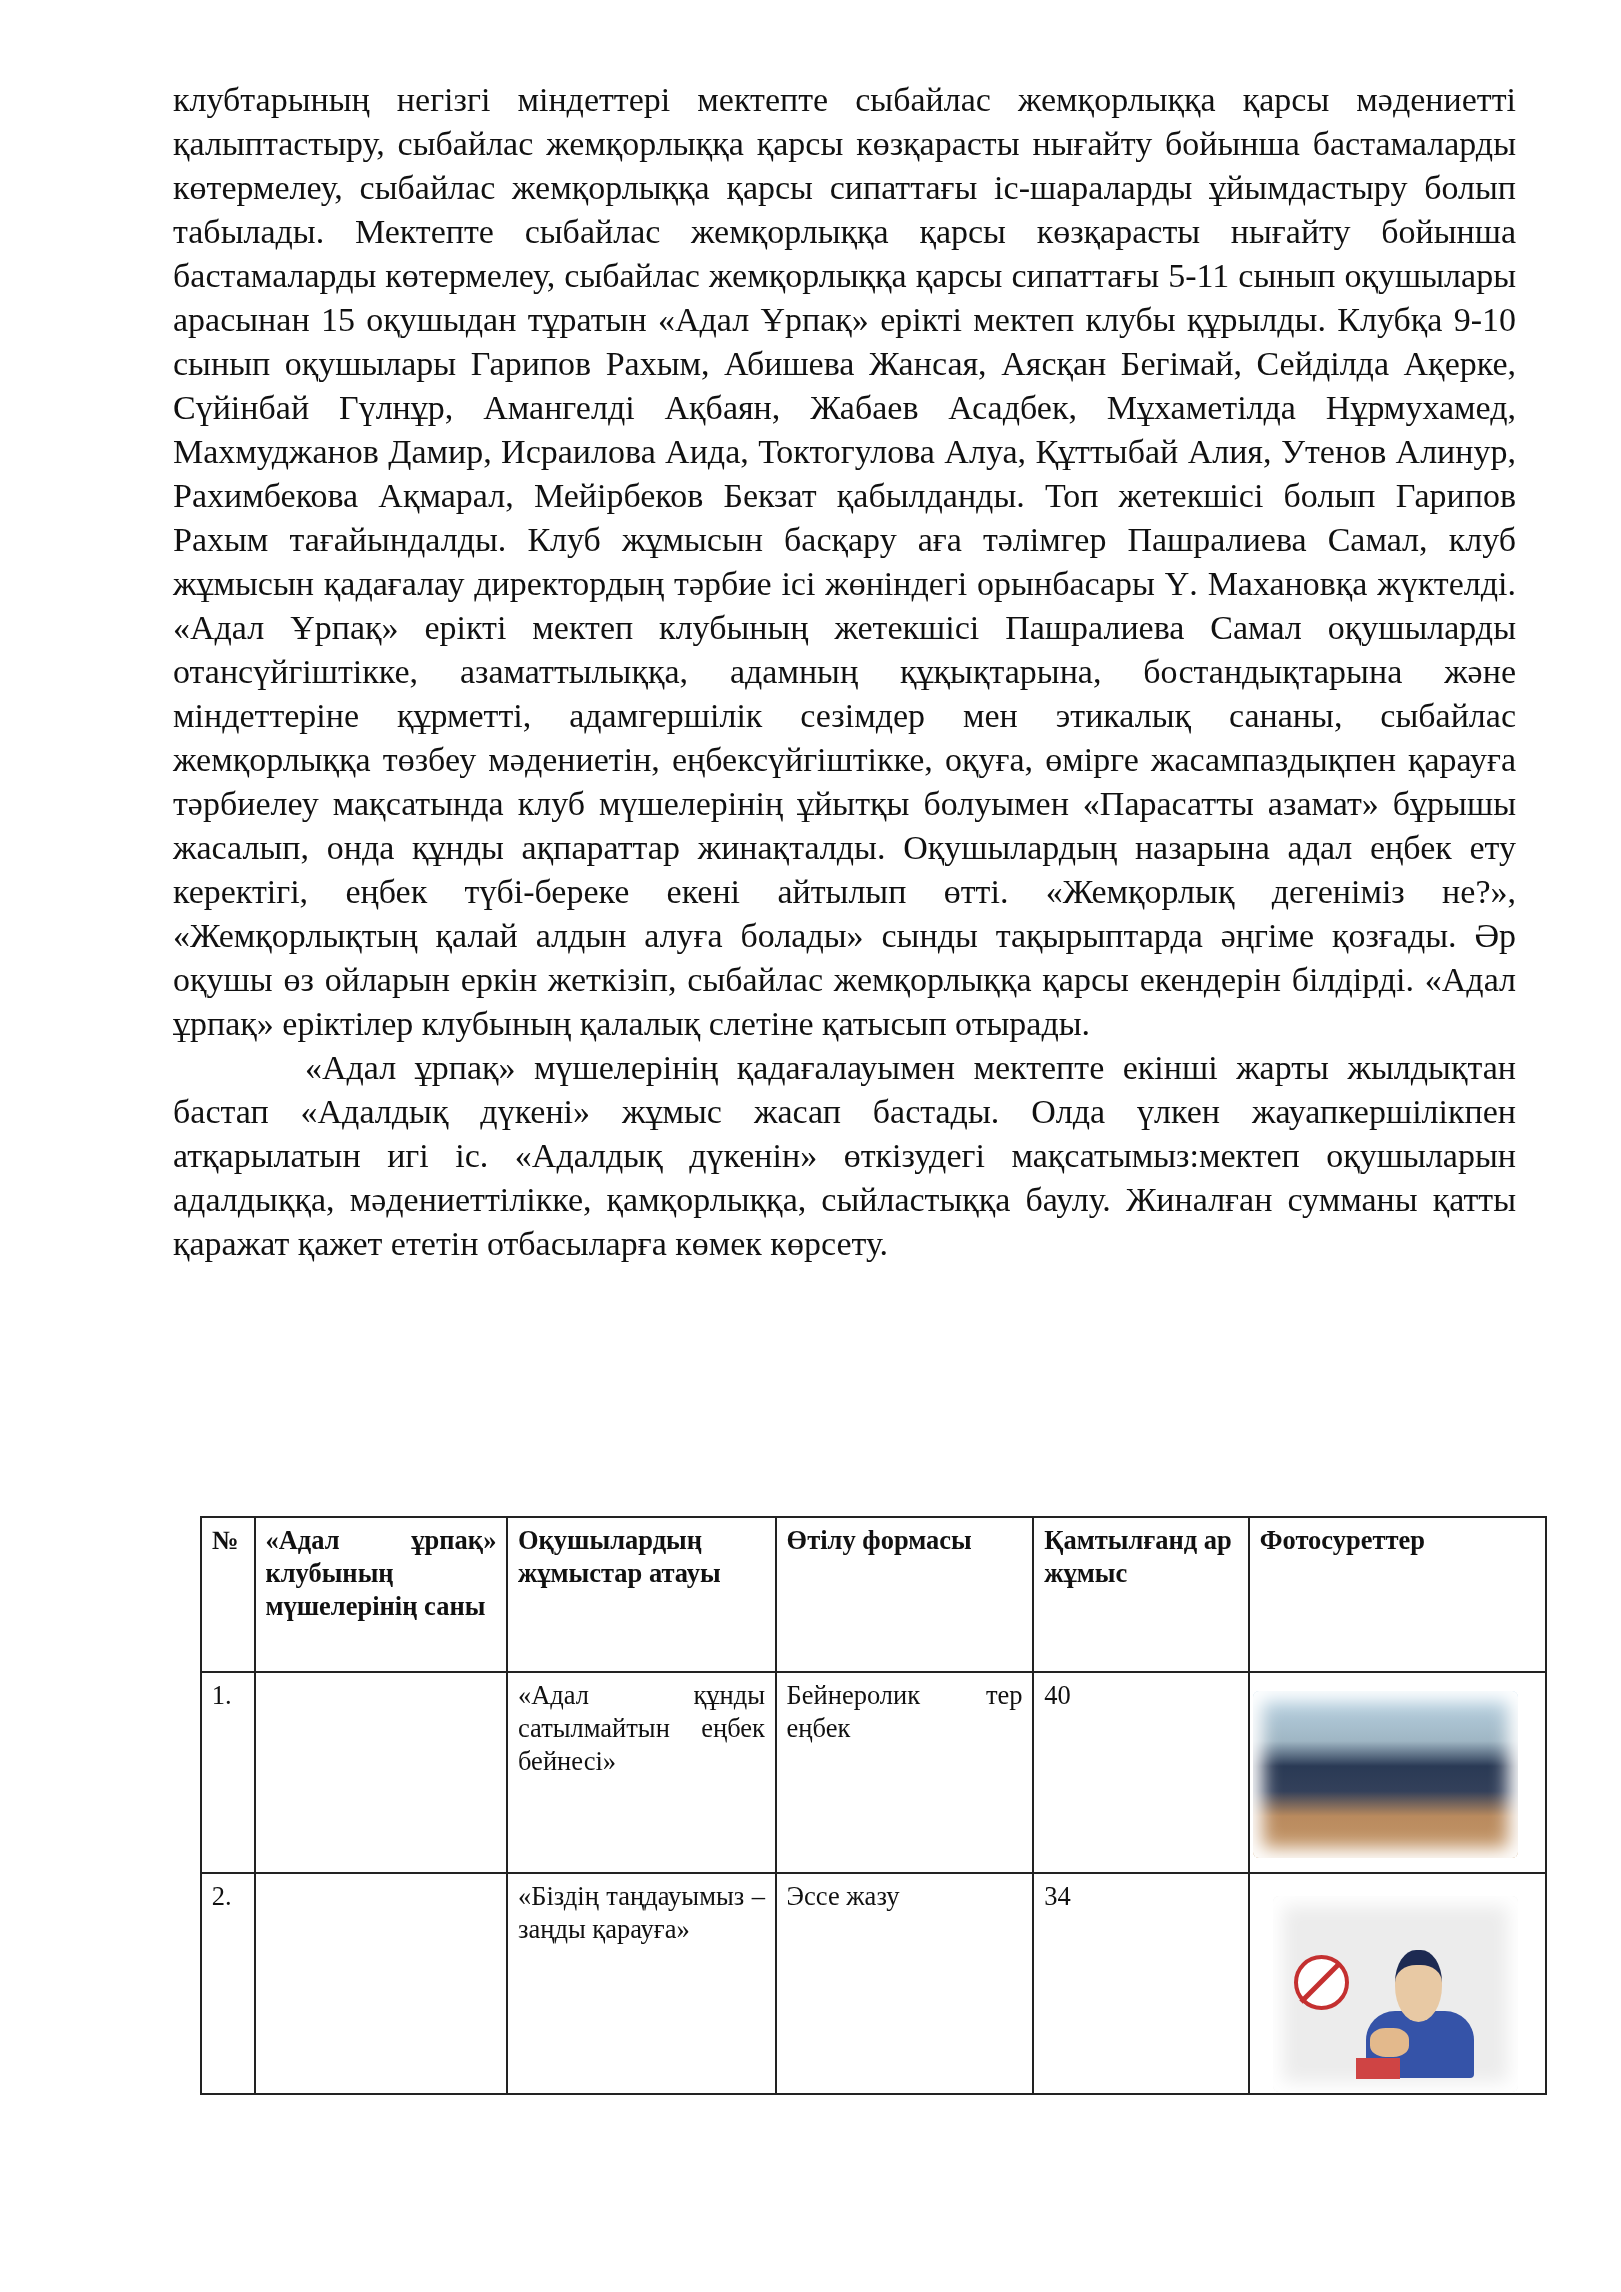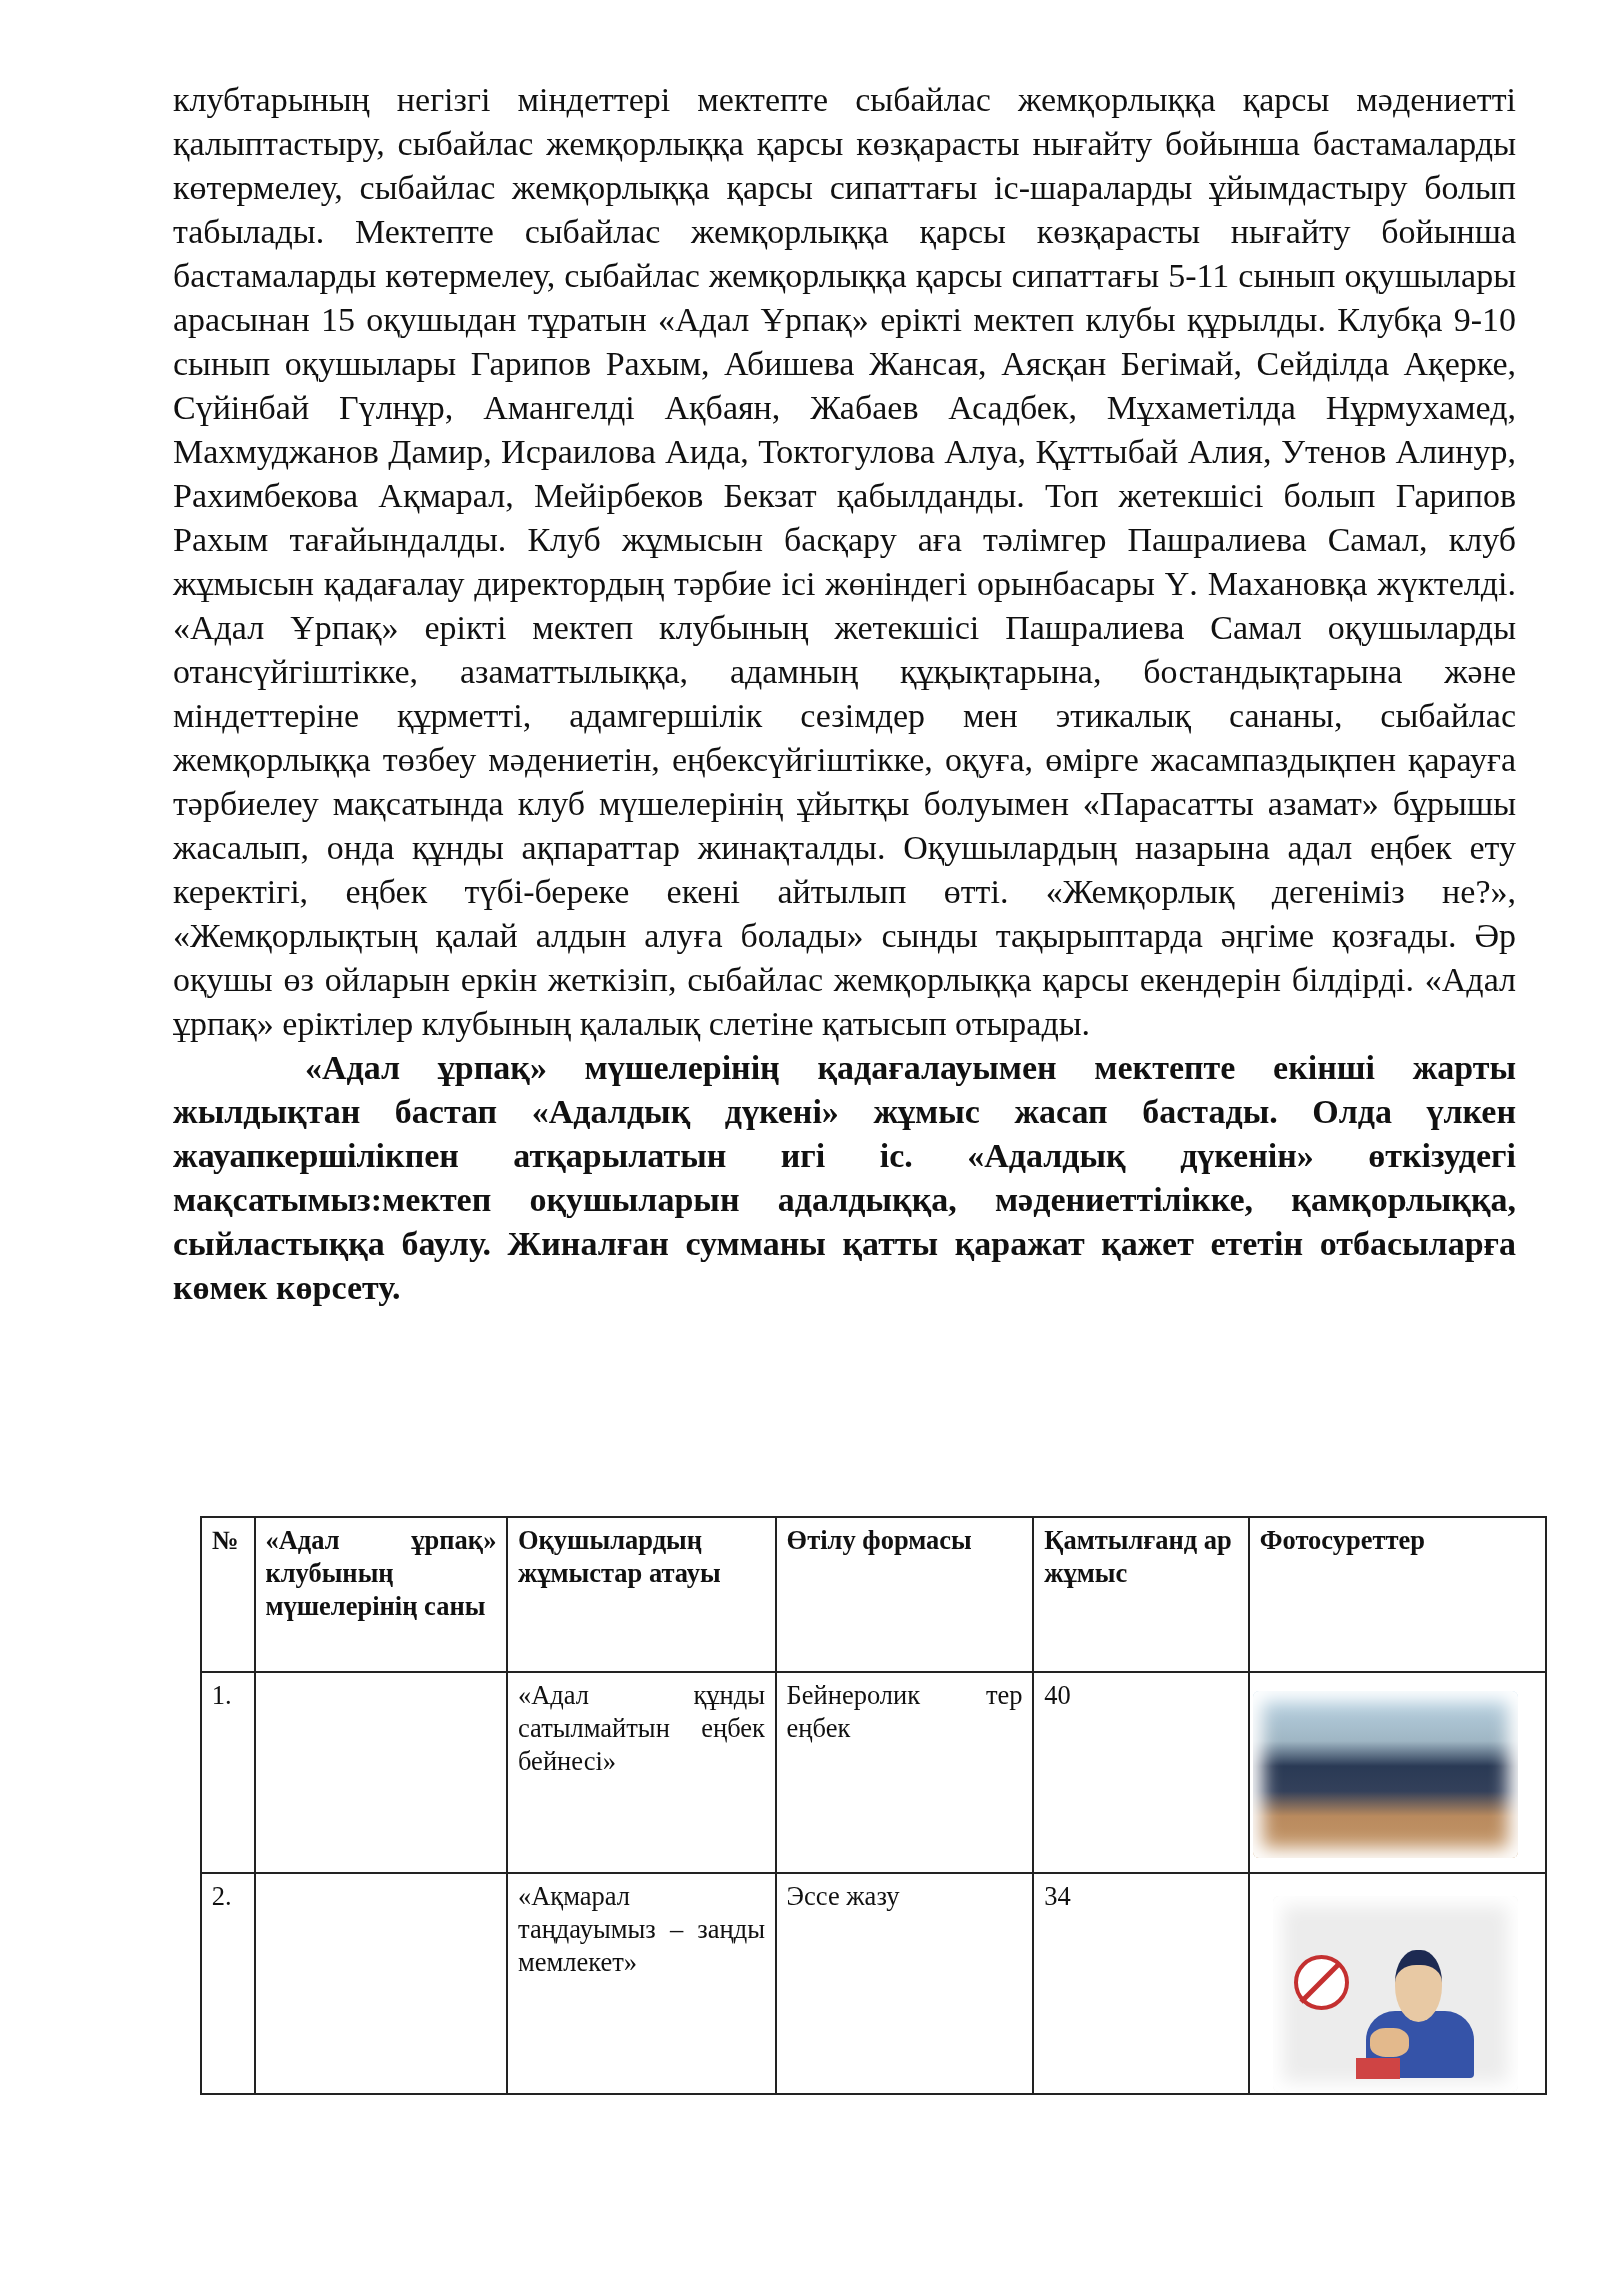--- a/index.html
+++ b/index.html
@@ -2,21 +2,21 @@
 <html><head>
 <meta charset="utf-8">
 <style>
   html, body { margin: 0; padding: 0; background: #ffffff; }
   body { width: 1621px; height: 2293px; position: relative; overflow: hidden;
          font-family: "Liberation Serif", "DejaVu Serif", serif; color: #111; }
   .page { position: absolute; left: 0; top: 0; width: 1621px; height: 1612px; }
   .body-text { position: absolute; left: 173px; top: 78px; width: 1343px;
                font-size: 34px; line-height: 44px; text-align: justify; margin: 0; }
   .body-text p { margin: 0; }
-  .body-text p.indent { text-indent: 132px; font-weight: bold; }
+  .body-text p.indent { text-indent: 132px; }
   table.report { position: absolute; left: 200px; top: 1516px; width: 1347px;
                  border-collapse: collapse; font-size: 26.5px; line-height: 33px; }
   table.report th, table.report td { border: 2px solid #222; vertical-align: top;
                  padding: 5.9px 9.8px; text-align: justify; }
   table.report th { font-weight: bold; text-align: left; }
   tr.head-row { height: 155px; }
   tr.data-row.r1 { height: 201px; }
   tr.data-row.r2 { height: 221px; }
   .col-no { width: 32px; }
   .col-members { width: 231px; border-radius: 13px; }
@@ -67,21 +67,21 @@
       <td>«Адал құнды сатылмайтын еңбек бейнесі»</td>
       <td>Бейнеролик тер еңбек</td>
       <td>40</td>
       <td class="photo-cell">
         <div class="photo photo-classroom"></div>
       </td>
     </tr>
     <tr class="data-row r2">
       <td>2.</td>
       <td></td>
-      <td>«Ақмарал таңдауымыз – заңды мемлекет»</td>
+      <td>«Біздің таңдауымыз – заңды қарауға»</td>
       <td>Эссе жазу</td>
       <td>34</td>
       <td class="photo-cell">
         <div class="photo photo-poster">
           <div class="poster-sign"></div>
           <div class="poster-man">
             <div class="poster-body"></div>
             <div class="poster-head"></div>
             <div class="poster-hand"></div>
             <div class="poster-sleeve"></div>

